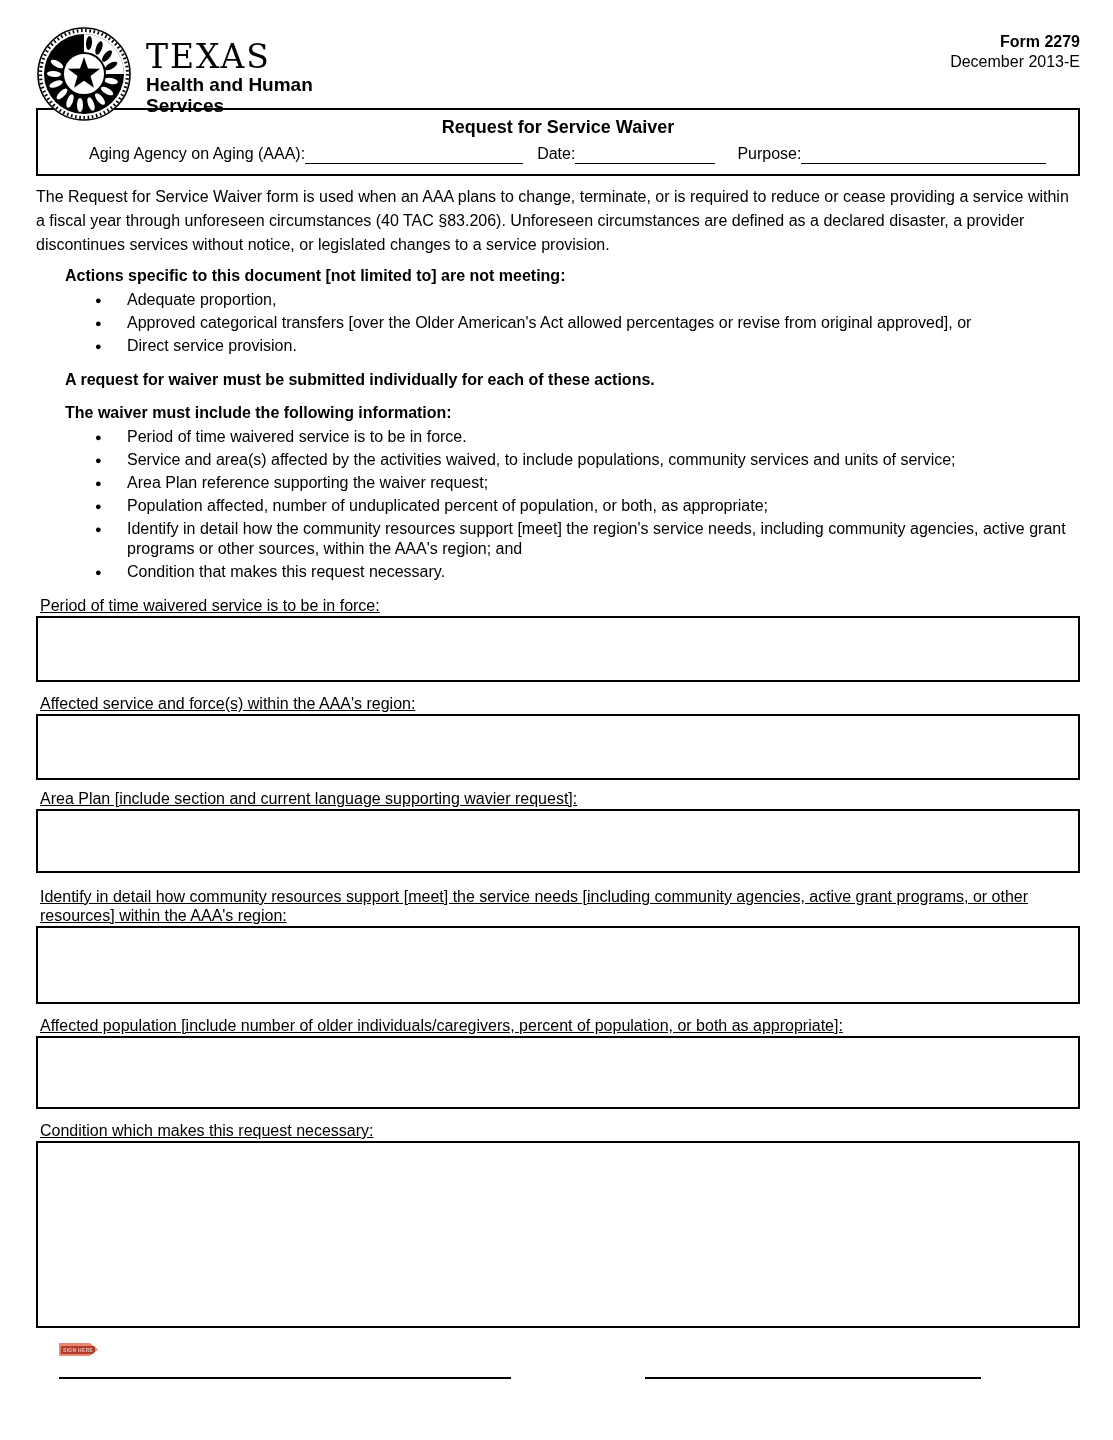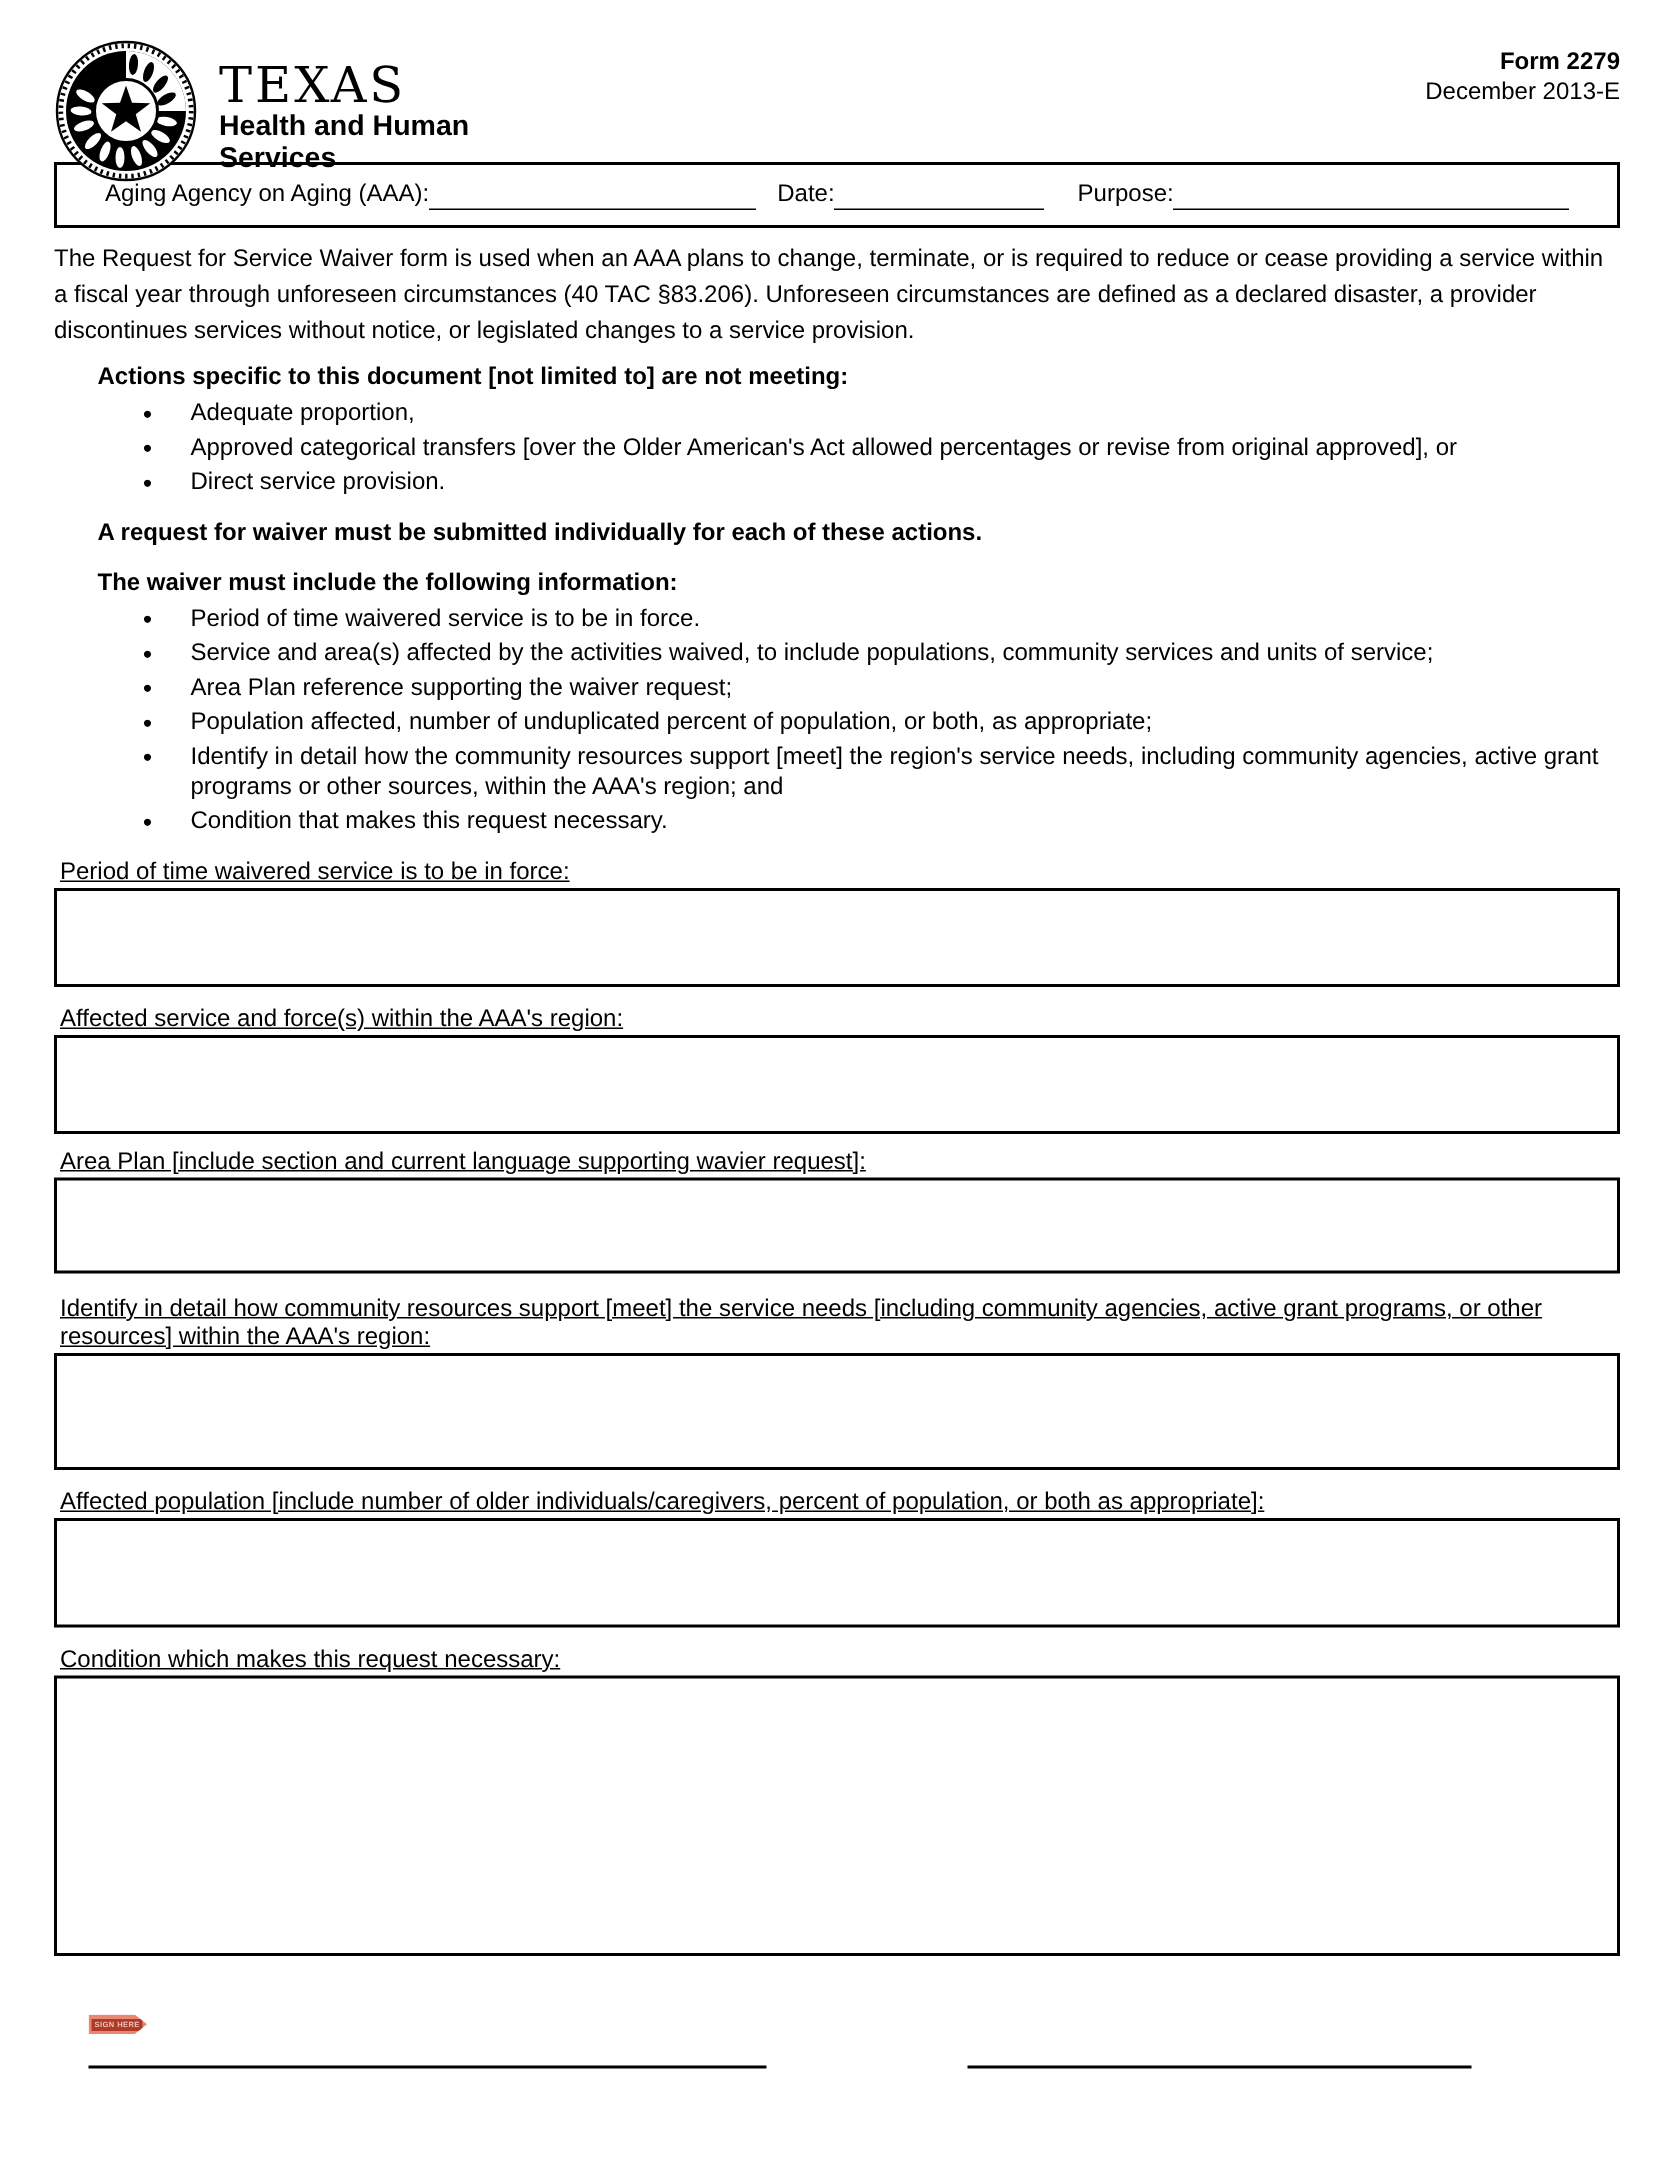--- a/index.html
+++ b/index.html
@@ -18,21 +18,21 @@
   .brand-text { margin-left: 14px; padding-top: 14px; }
   .brand-line1 { font-family: "DejaVu Serif", serif; font-size: 33px; letter-spacing: 2px; line-height: 34px; }
   .brand-line2, .brand-line3 { font-weight: bold; font-size: 19px; line-height: 21px; }
   .form-meta { text-align: right; padding-top: 6px; }
   .form-number { font-weight: bold; font-size: 16px; line-height: 20px; }
   .form-date { font-size: 16px; line-height: 20px; }
 
   
   .title-box { margin-top: 6px; border: 2px solid #000; padding: 5px 32px 10px 32px; }
   .title-box h1 { font-size: 18px; font-weight: bold; text-align: center; line-height: 24px; }
-  .tb-fields { display: flex; align-items: flex-start; margin-top: 5px; font-size: 16px; }
+  .tb-fields { display: flex; align-items: flex-start; margin-top: 5px; font-size: 16px; margin-left: 19px; }
   .tb-label { white-space: nowrap; line-height: 20px; }
   .blank { display: inline-block; border-bottom: 1px solid #000; height: 20px; }
   .blank-aaa { width: 218px; }
   .blank-date { width: 140px; margin-right: 22px; }
   .blank-purpose { flex: 1; }
   .tb-gap { width: 14px; }
 
   
   .intro { margin-top: 9px; line-height: 24px; }
   .bold-head { font-weight: bold; margin-left: 29px; margin-top: 9px; line-height: 20px; }
@@ -116,20 +116,21 @@
         <div class="brand-line3">Services</div>
       </div>
     </div>
     <div class="form-meta">
       <div class="form-number">Form 2279</div>
       <div class="form-date">December 2013-E</div>
     </div>
   </div>
 
   <div class="title-box">
+    <h1>Request for Service Waiver</h1>
     <div class="tb-fields">
       <span class="tb-label">Aging Agency on Aging (AAA):</span>
       <span class="blank blank-aaa"></span>
       <span class="tb-gap"></span>
       <span class="tb-label">Date:</span>
       <span class="blank blank-date"></span>
       <span class="tb-label">Purpose:</span>
       <span class="blank blank-purpose"></span>
     </div>
   </div>

